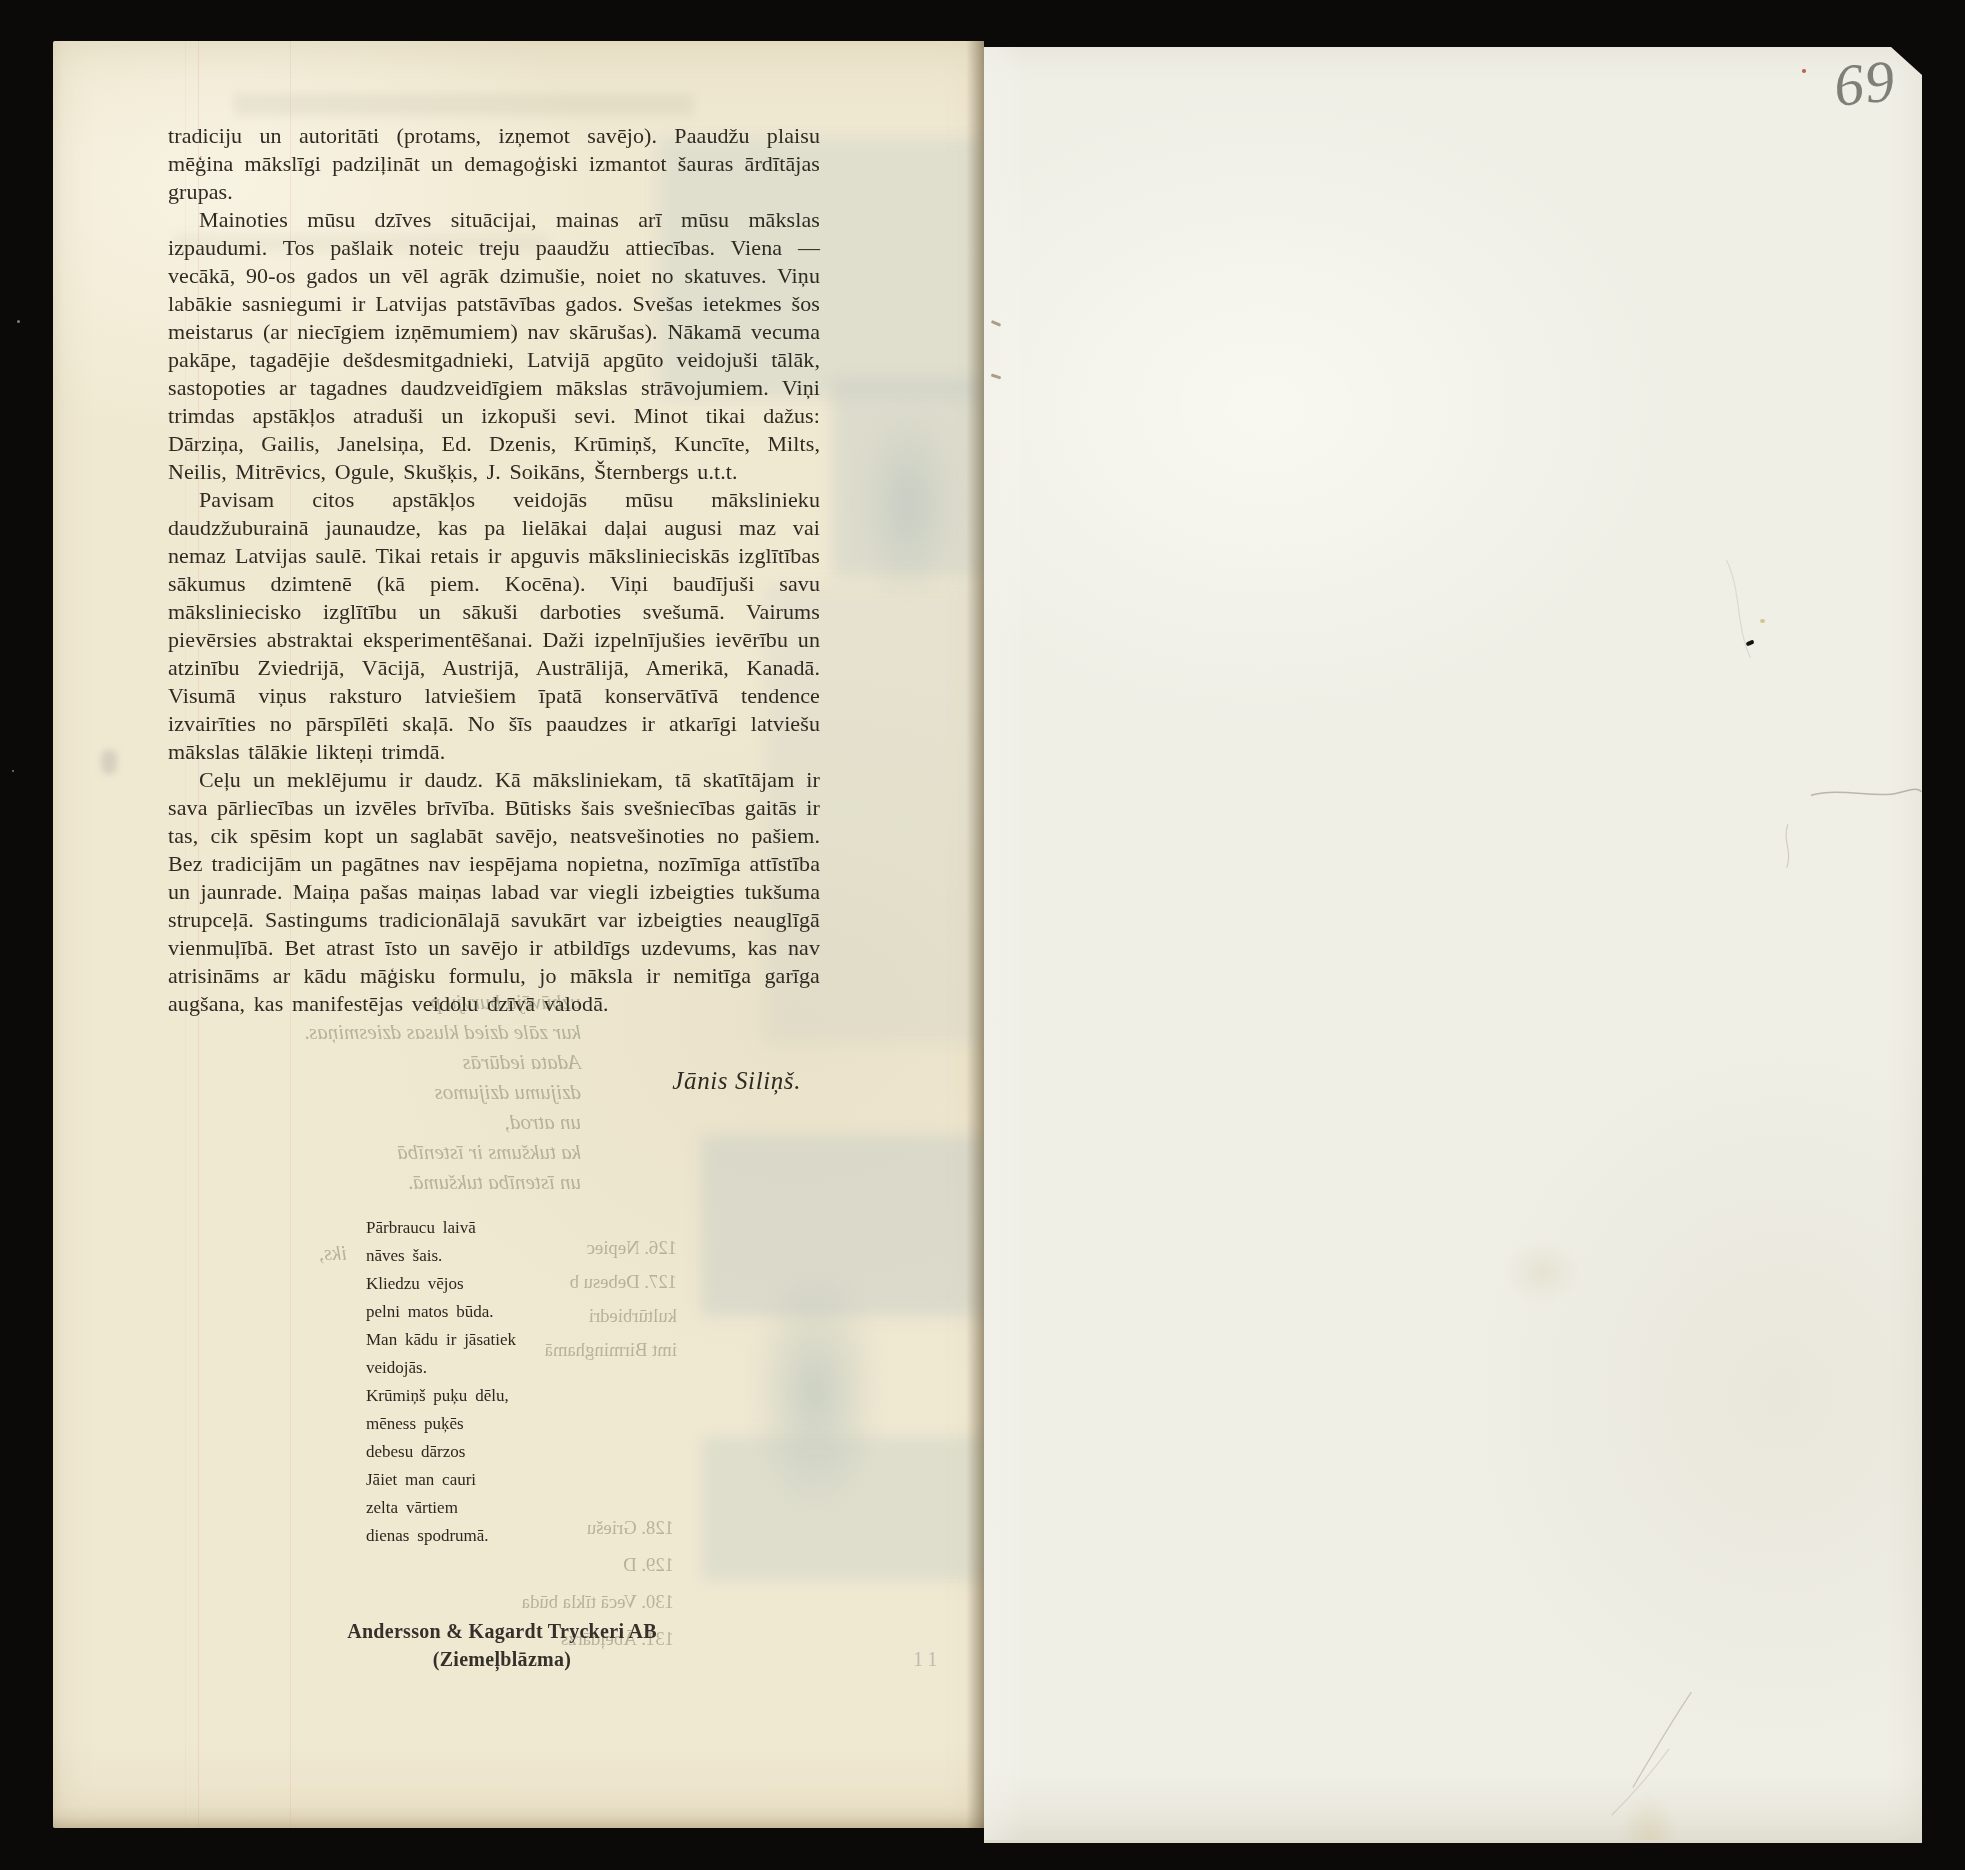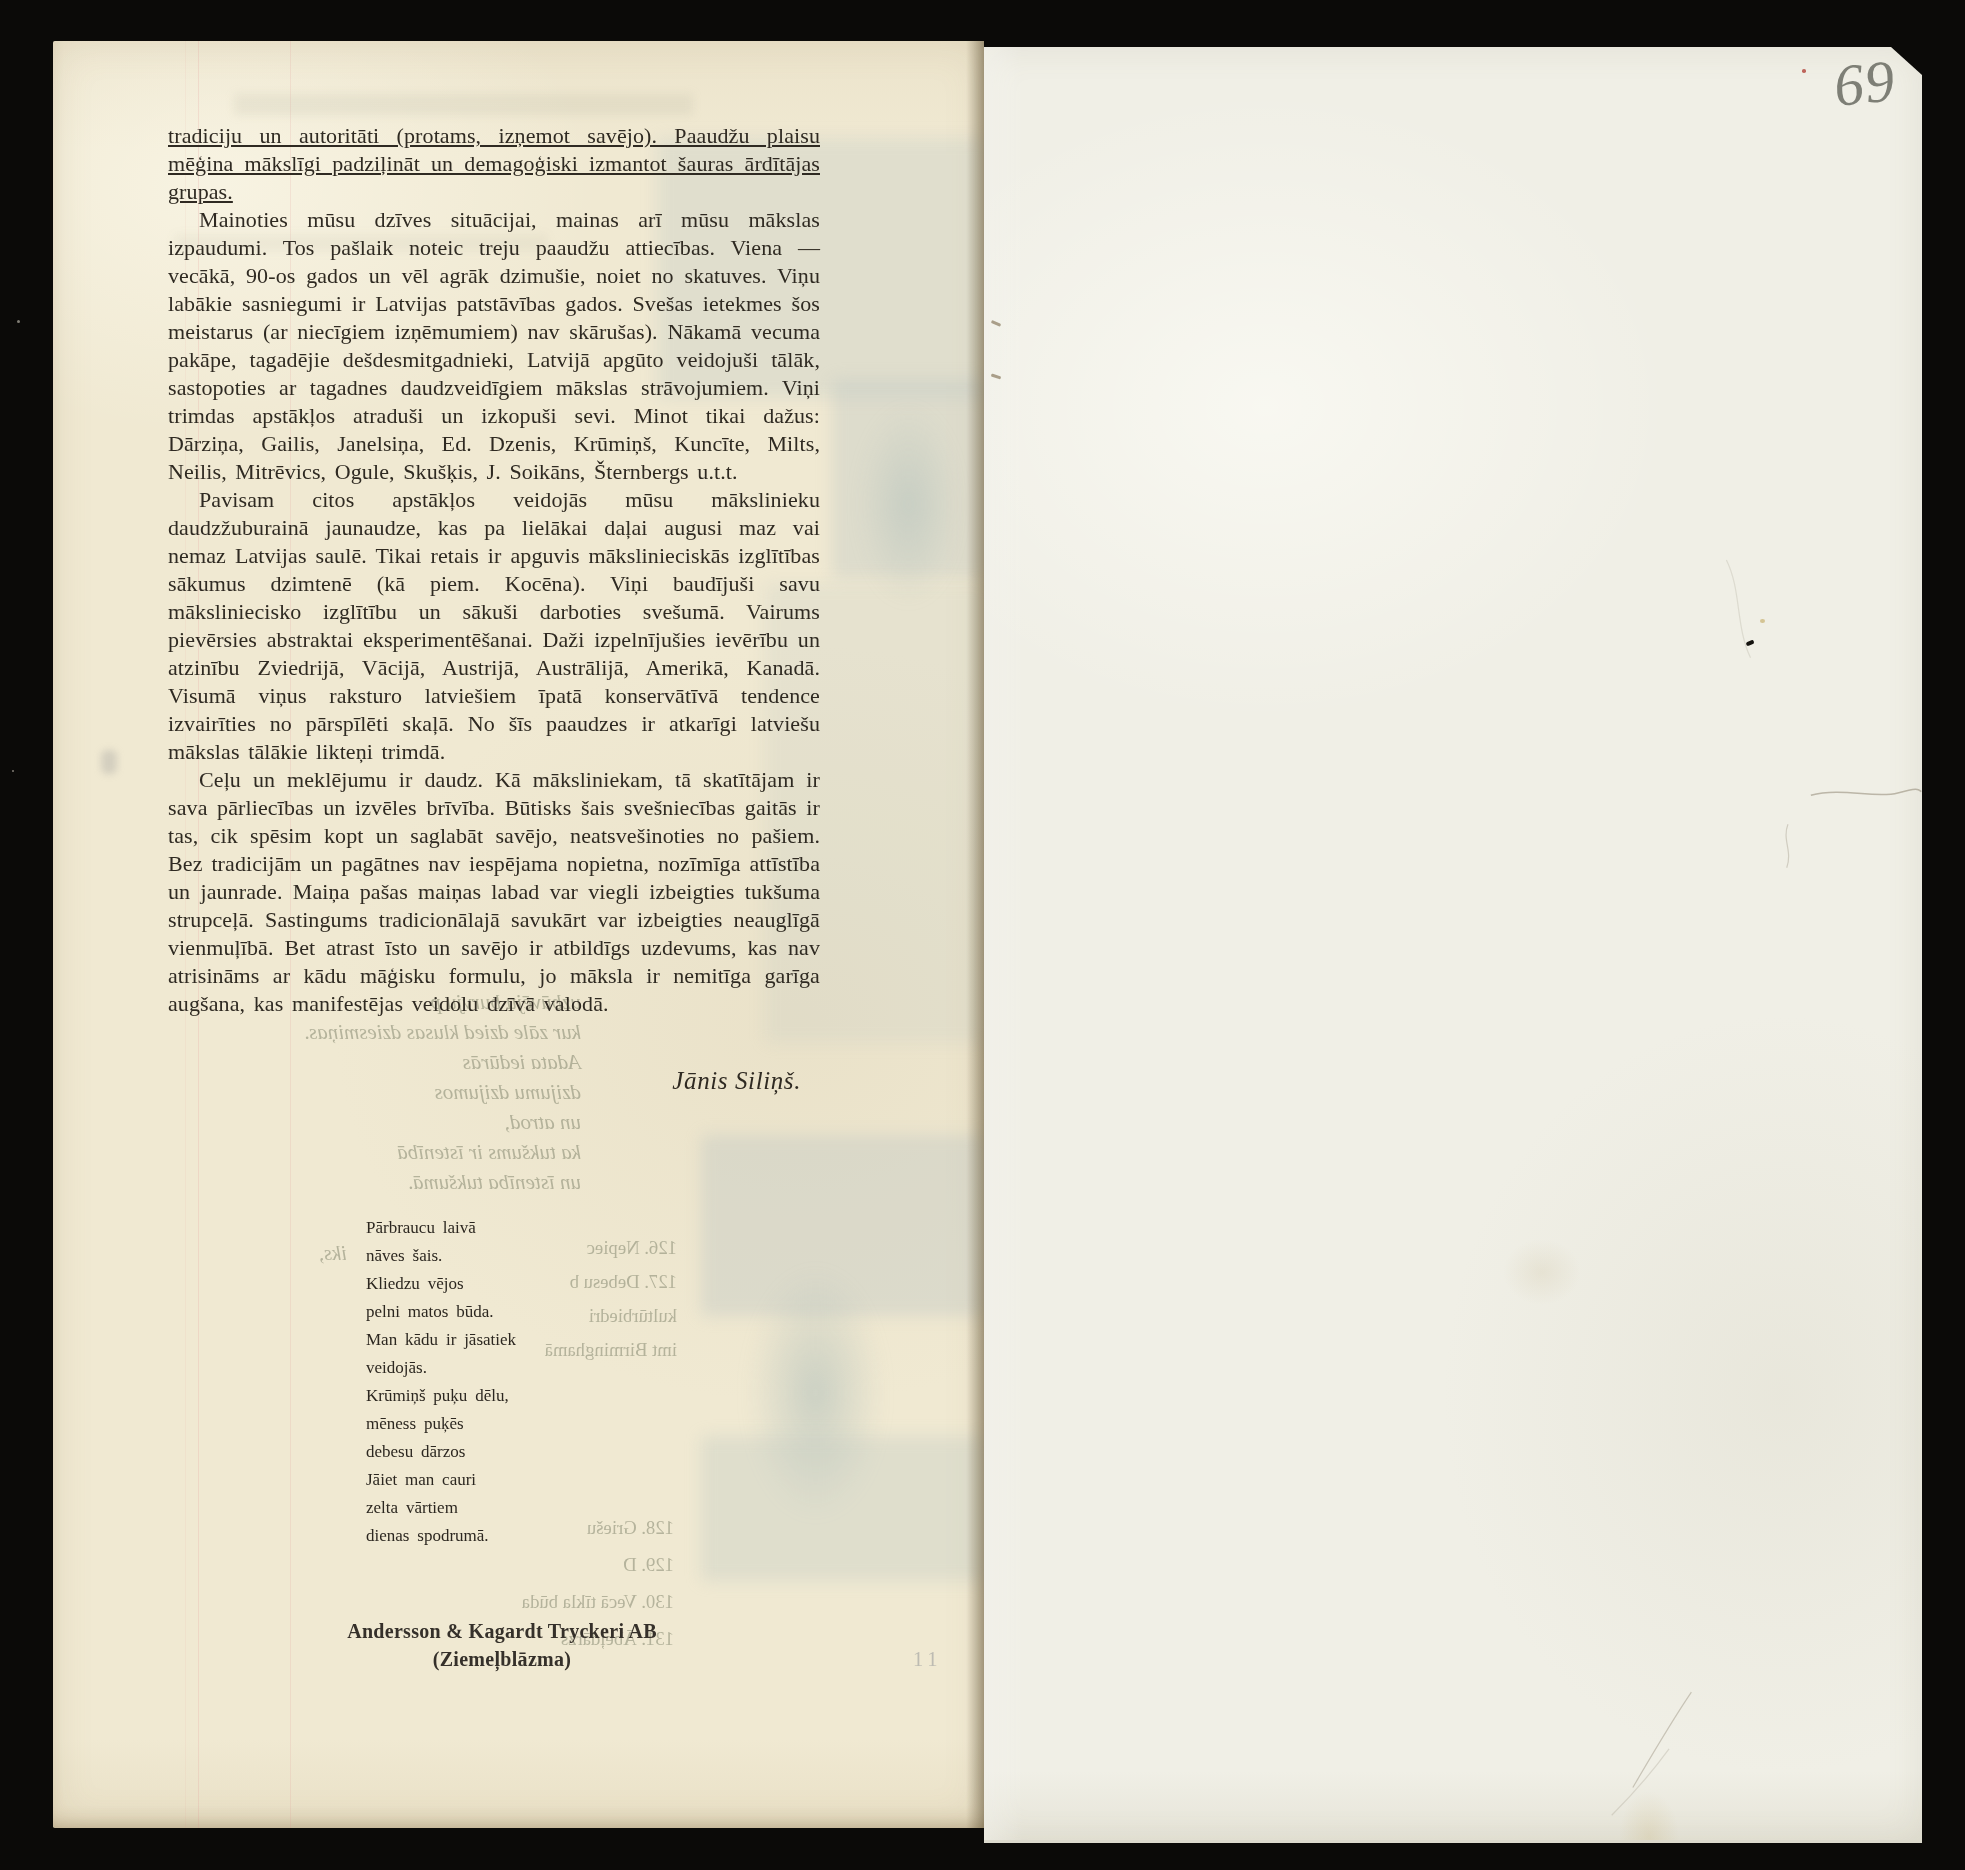--- a/index.html
+++ b/index.html
@@ -40,21 +40,21 @@
   .listu{left:401px;top:1190px;width:223px;font-size:18.7px;line-height:34px;}
   .listl{left:392px;top:1468px;width:229px;font-size:18.7px;line-height:37px;}
   .frag{left:266px;top:1201px;font-style:italic;font-size:20.5px;}
   .blur-strip{position:absolute;background:rgba(160,160,140,.14);filter:blur(4.8px);border-radius:3.6px;}
   .bs1{left:181px;top:53px;width:459px;height:20.5px;}
   .bs2{left:121px;top:193px;width:374px;height:18px;opacity:.7}
   
   .body-text{position:absolute;left:115px;top:81px;width:652px;font-size:22px;line-height:28px;
     color:#2f2a22;text-align:justify;word-spacing:3px;letter-spacing:0.1px;}
   .body-text .para{text-indent:31px;margin:0;}
-  .body-text .para:first-child{text-indent:0;text-decoration:underline;}
+  .body-text .para:first-child{text-indent:0;}
   .signature{position:absolute;left:513px;top:1026px;width:235px;text-align:right;
     font-style:italic;font-size:25px;color:#2f2a22;letter-spacing:0.6px;}
   .poem{position:absolute;left:313px;top:1173px;font-size:17px;line-height:28px;color:#2c2720;
     word-spacing:3.6px;}
   .printer{position:absolute;left:238px;top:1576px;width:422px;text-align:center;
     font-size:20px;line-height:28px;font-weight:700;color:#35302a;letter-spacing:0.3px;}
   .ghost11{position:absolute;left:860px;top:1591px;font-size:20.5px;color:rgba(105,112,125,.38);
     filter:blur(0.7px);letter-spacing:4.8px;margin-top:16px;}
   
   .right{left:984px;top:47px;width:938px;height:1796px;background-color:#f0efe6;

